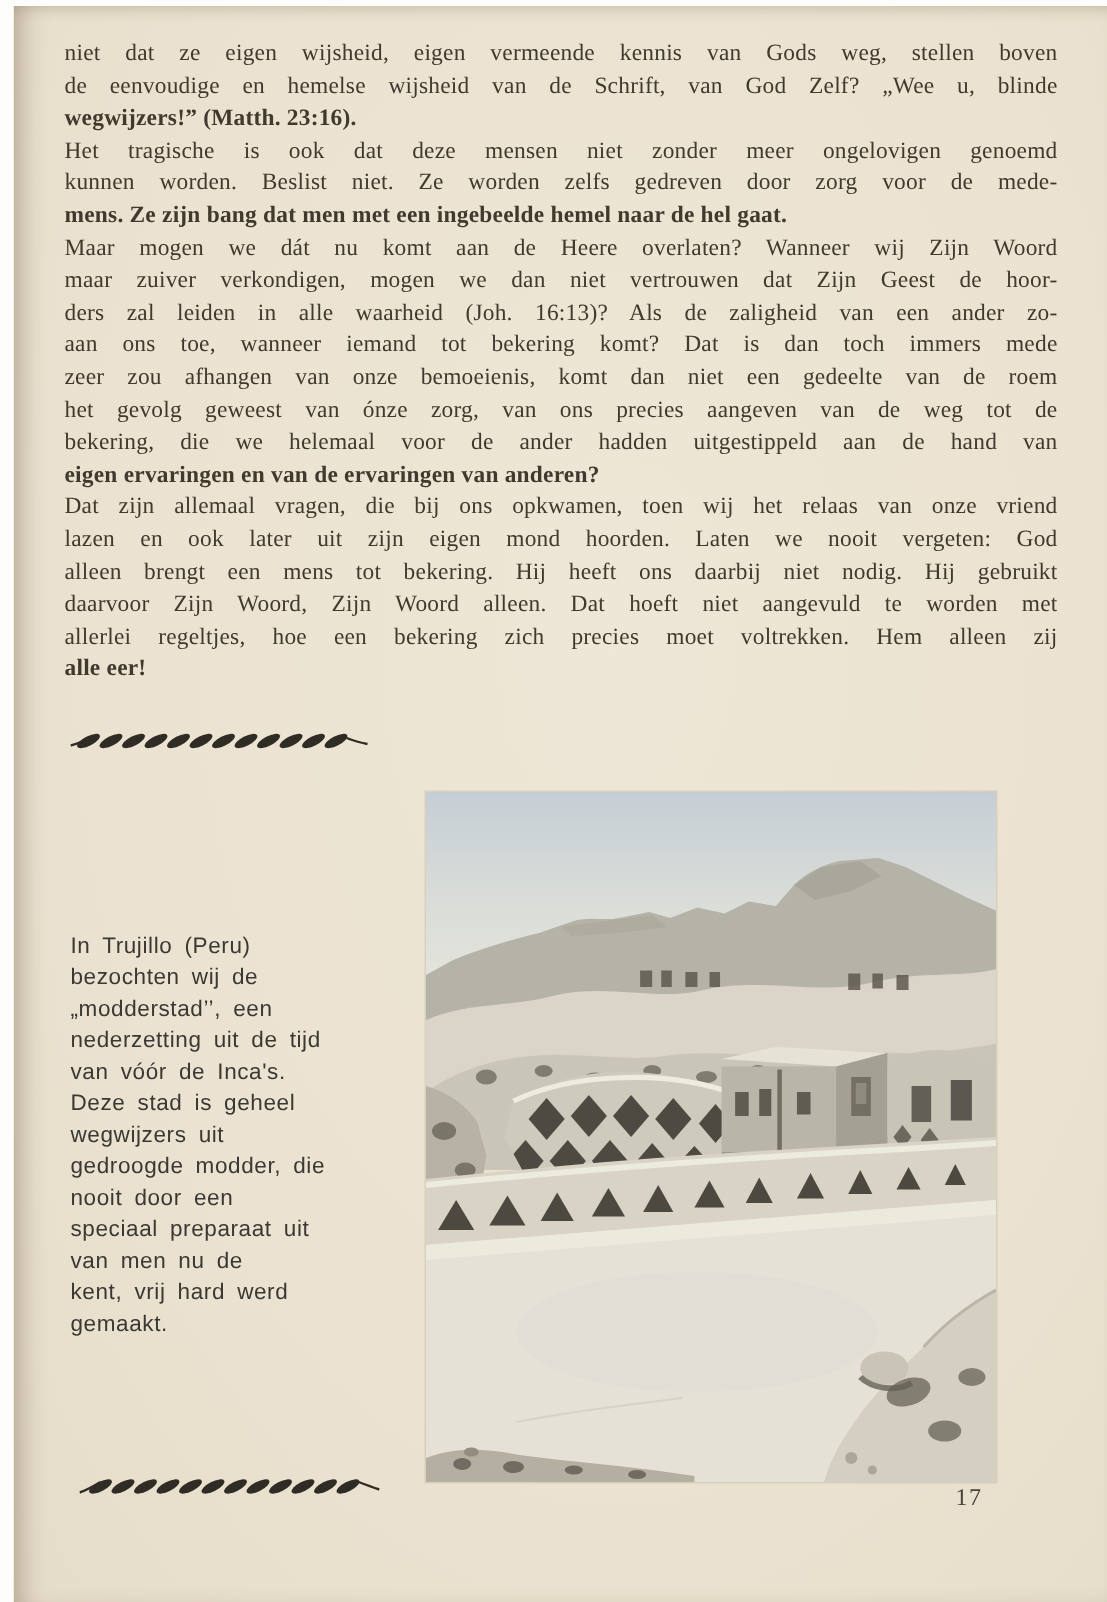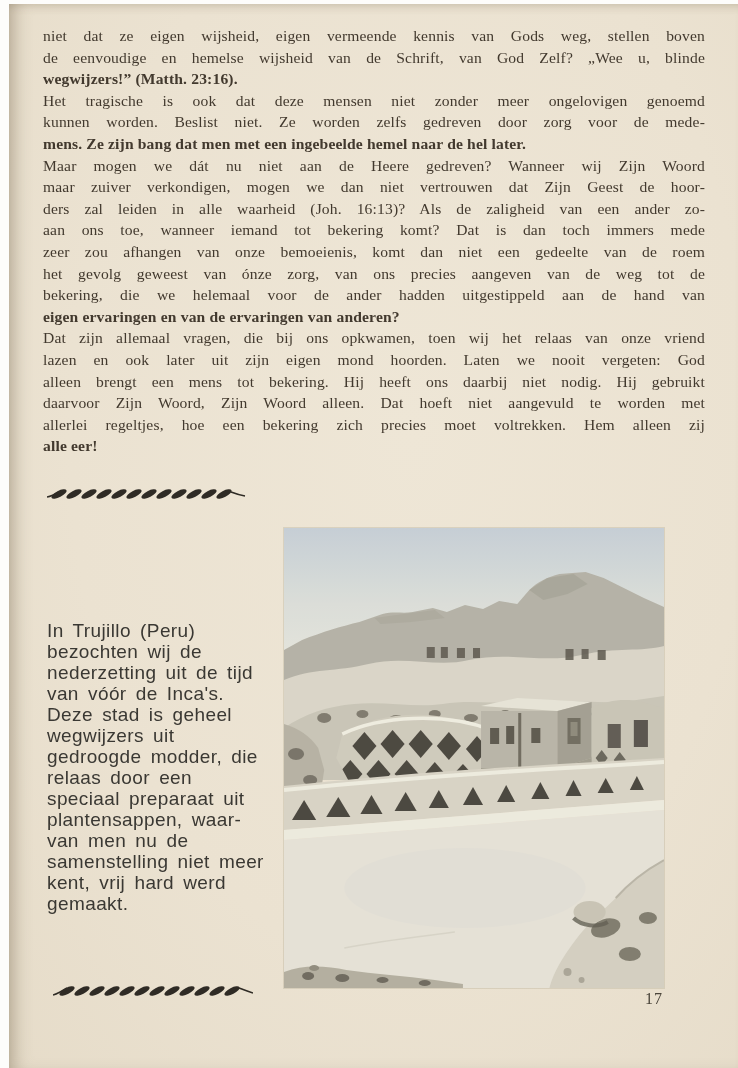--- a/index.html
+++ b/index.html
@@ -23,50 +23,49 @@
     letter-spacing:.15px;
   }
   .bline{text-align:justify;text-align-last:justify;white-space:normal;}
   .bline.plast{text-align-last:left;font-weight:bold;}
   .rope{position:absolute;}
   .rope-top{left:38px;top:482px;}
   .rope-bottom{left:44px;top:979px;}
   .caption{
     position:absolute;left:38px;top:616px;width:228px;
     font-family:"Liberation Sans", sans-serif;
-    font-size:19px;line-height:21px;
+    font-size:15px;line-height:21px;
     color:#3a3833;
     letter-spacing:.4px;word-spacing:3.5px;
   }
   .photo{
     position:absolute;left:275px;top:524px;width:380px;height:460px;
     box-shadow:0 0 0 1px rgba(160,150,125,.25);
     overflow:hidden;
   }
   .photo svg{display:block;}
   .page-number{
     position:absolute;left:628px;top:986px;width:34px;
-    text-align:center;
     font-family:"Liberation Serif", serif;
     font-size:16px;color:#4a443a;letter-spacing:1px;
   }
 </style>
 </head>
 <body>
 
 <div class="page">
 
   <div class="body-text">
       <div class="bline">niet dat ze eigen wijsheid, eigen vermeende kennis van Gods weg, stellen boven</div>
       <div class="bline">de eenvoudige en hemelse wijsheid van de Schrift, van God Zelf? „Wee u, blinde</div>
       <div class="bline plast">wegwijzers!” (Matth. 23:16).</div>
       <div class="bline">Het tragische is ook dat deze mensen niet zonder meer ongelovigen genoemd</div>
       <div class="bline">kunnen worden. Beslist niet. Ze worden zelfs gedreven door zorg voor de mede-</div>
-      <div class="bline plast">mens. Ze zijn bang dat men met een ingebeelde hemel naar de hel later.</div>
-      <div class="bline">Maar mogen we dát nu niet aan de Heere gedreven? Wanneer wij Zijn Woord</div>
+      <div class="bline plast">mens. Ze zijn bang dat men met een ingebeelde hemel naar de hel gaat.</div>
+      <div class="bline">Maar mogen we dát nu komt aan de Heere overlaten? Wanneer wij Zijn Woord</div>
       <div class="bline">maar zuiver verkondigen, mogen we dan niet vertrouwen dat Zijn Geest de hoor-</div>
       <div class="bline">ders zal leiden in alle waarheid (Joh. 16:13)? Als de zaligheid van een ander zo-</div>
       <div class="bline">aan ons toe, wanneer iemand tot bekering komt? Dat is dan toch immers mede</div>
       <div class="bline">zeer zou afhangen van onze bemoeienis, komt dan niet een gedeelte van de roem</div>
       <div class="bline">het gevolg geweest van ónze zorg, van ons precies aangeven van de weg tot de</div>
       <div class="bline">bekering, die we helemaal voor de ander hadden uitgestippeld aan de hand van</div>
       <div class="bline plast">eigen ervaringen en van de ervaringen van anderen?</div>
       <div class="bline">Dat zijn allemaal vragen, die bij ons opkwamen, toen wij het relaas van onze vriend</div>
       <div class="bline">lazen en ook later uit zijn eigen mond hoorden. Laten we nooit vergeten: God</div>
       <div class="bline">alleen brengt een mens tot bekering. Hij heeft ons daarbij niet nodig. Hij gebruikt</div>
@@ -90,30 +89,29 @@
       <ellipse cx="147" cy="8" rx="8.4" ry="3.2" transform="rotate(-27 147 8)"></ellipse>
       <ellipse cx="162" cy="8" rx="8.4" ry="3.2" transform="rotate(-27 162 8)"></ellipse>
       <ellipse cx="177" cy="8" rx="8.4" ry="3.2" transform="rotate(-27 177 8)"></ellipse>
       <path d="M184,6 Q192,9 198,10" stroke="#2f2b25" stroke-width="1.6" fill="none"></path>
     </g>
   </svg>
 
   <div class="caption">
       <div class="cline">In Trujillo (Peru)</div>
       <div class="cline">bezochten wij de</div>
+      <div class="cline">„modderstad’’, een</div>
       <div class="cline">nederzetting uit de tijd</div>
       <div class="cline">van vóór de Inca's.</div>
       <div class="cline">Deze stad is geheel</div>
       <div class="cline">wegwijzers uit</div>
       <div class="cline">gedroogde modder, die</div>
-      <div class="cline">relaas door een</div>
+      <div class="cline">nooit door een</div>
       <div class="cline">speciaal preparaat uit</div>
-      <div class="cline">plantensappen, waar-</div>
       <div class="cline">van men nu de</div>
-      <div class="cline">samenstelling niet meer</div>
       <div class="cline">kent, vrij hard werd</div>
       <div class="cline">gemaakt.</div>
     </div>
 
   <div class="photo">
     <svg width="380" height="460" viewBox="0 0 378 460" preserveAspectRatio="none">
       <defs>
         <linearGradient id="sky" x1="0" y1="0" x2="0" y2="1">
           <stop offset="0" stop-color="#c6cfd7"></stop>
           <stop offset="0.45" stop-color="#dcdfda"></stop>

